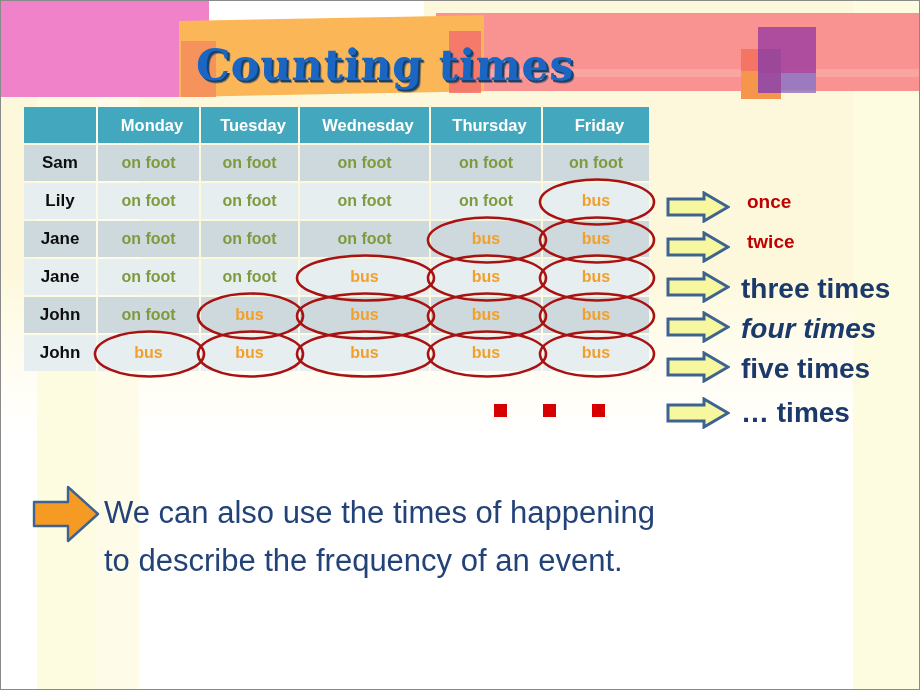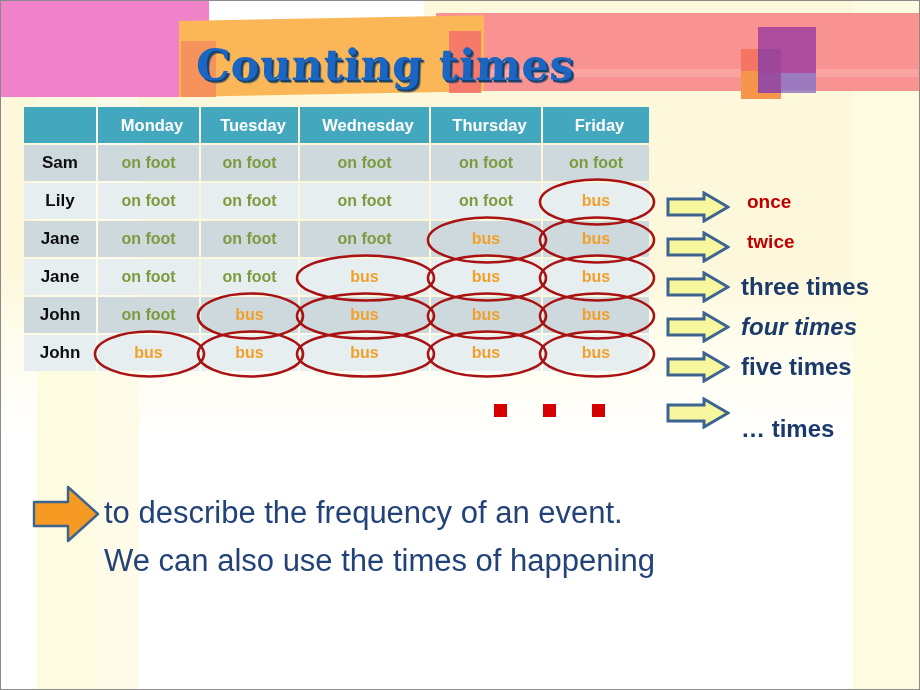--- a/index.html
+++ b/index.html
@@ -134,21 +134,21 @@
   .arrow-y{
     position:absolute;width:64px;height:32px;
   }
   .arrow-y svg{display:block;}
 
   
   .lbl{
     position:absolute;font-weight:bold;white-space:nowrap;
   }
   .lbl-red{color:#c00000;font-size:19px;}
-  .lbl-navy{color:#1b3a6b;font-size:24px;}
+  .lbl-navy{color:#1b3a6b;font-size:28px;}
 
   
   .reddot{position:absolute;width:13px;height:13px;background:#d60000;}
 
   
   .big-arrow{position:absolute;left:31px;top:483px;width:68px;height:60px;}
   .bottom-text{
     position:absolute;left:103px;top:488px;width:790px;
     color:#234378;font-size:31px;line-height:48px;font-weight:normal;
     font-family:"Liberation Sans",sans-serif;
@@ -299,33 +299,33 @@
         <svg width="64" height="32" viewBox="0 0 64 32">
           <polygon points="2,8 38,8 38,2 62,16 38,30 38,24 2,24" fill="#f7f7a0" stroke="#3d6490" stroke-width="3" stroke-linejoin="miter"></polygon>
         </svg>
       </div>
       <div class="lbl lbl-navy" style="left: 740px; top: 352px;">five times</div>
       <div class="arrow-y" style="left: 665px; top: 396px;">
         <svg width="64" height="32" viewBox="0 0 64 32">
           <polygon points="2,8 38,8 38,2 62,16 38,30 38,24 2,24" fill="#f7f7a0" stroke="#3d6490" stroke-width="3" stroke-linejoin="miter"></polygon>
         </svg>
       </div>
-      <div class="lbl lbl-navy" style="left: 740px; top: 396px; margin-top: 18px;">… times</div>
+      <div class="lbl lbl-navy" style="left: 740px; top: 396px;">… times</div>
     </div>
 
   <div id="dots">
       <div class="reddot" style="left: 493px; top: 403px; background: rgb(214, 0, 0);"></div>
       <div class="reddot" style="left: 542px; top: 403px; background: rgb(214, 0, 0);"></div>
       <div class="reddot" style="left: 591px; top: 403px; background: rgb(214, 0, 0);"></div>
     </div>
 
   <div class="big-arrow">
     <svg width="68" height="60" viewBox="0 0 68 60">
       <polygon points="2,18 36,18 36,3 66,30 36,57 36,42 2,42" fill="#f59a23" stroke="#3d6490" stroke-width="2.4" stroke-linejoin="round"></polygon>
     </svg>
   </div>
 
   <div class="bottom-text">
+    <div>We can also use the times of happening</div>
     <div>to describe the frequency of an event.</div>
-    <div>We can also use the times of happening</div>
   </div>
 
 </div>
 
 </body></html>

